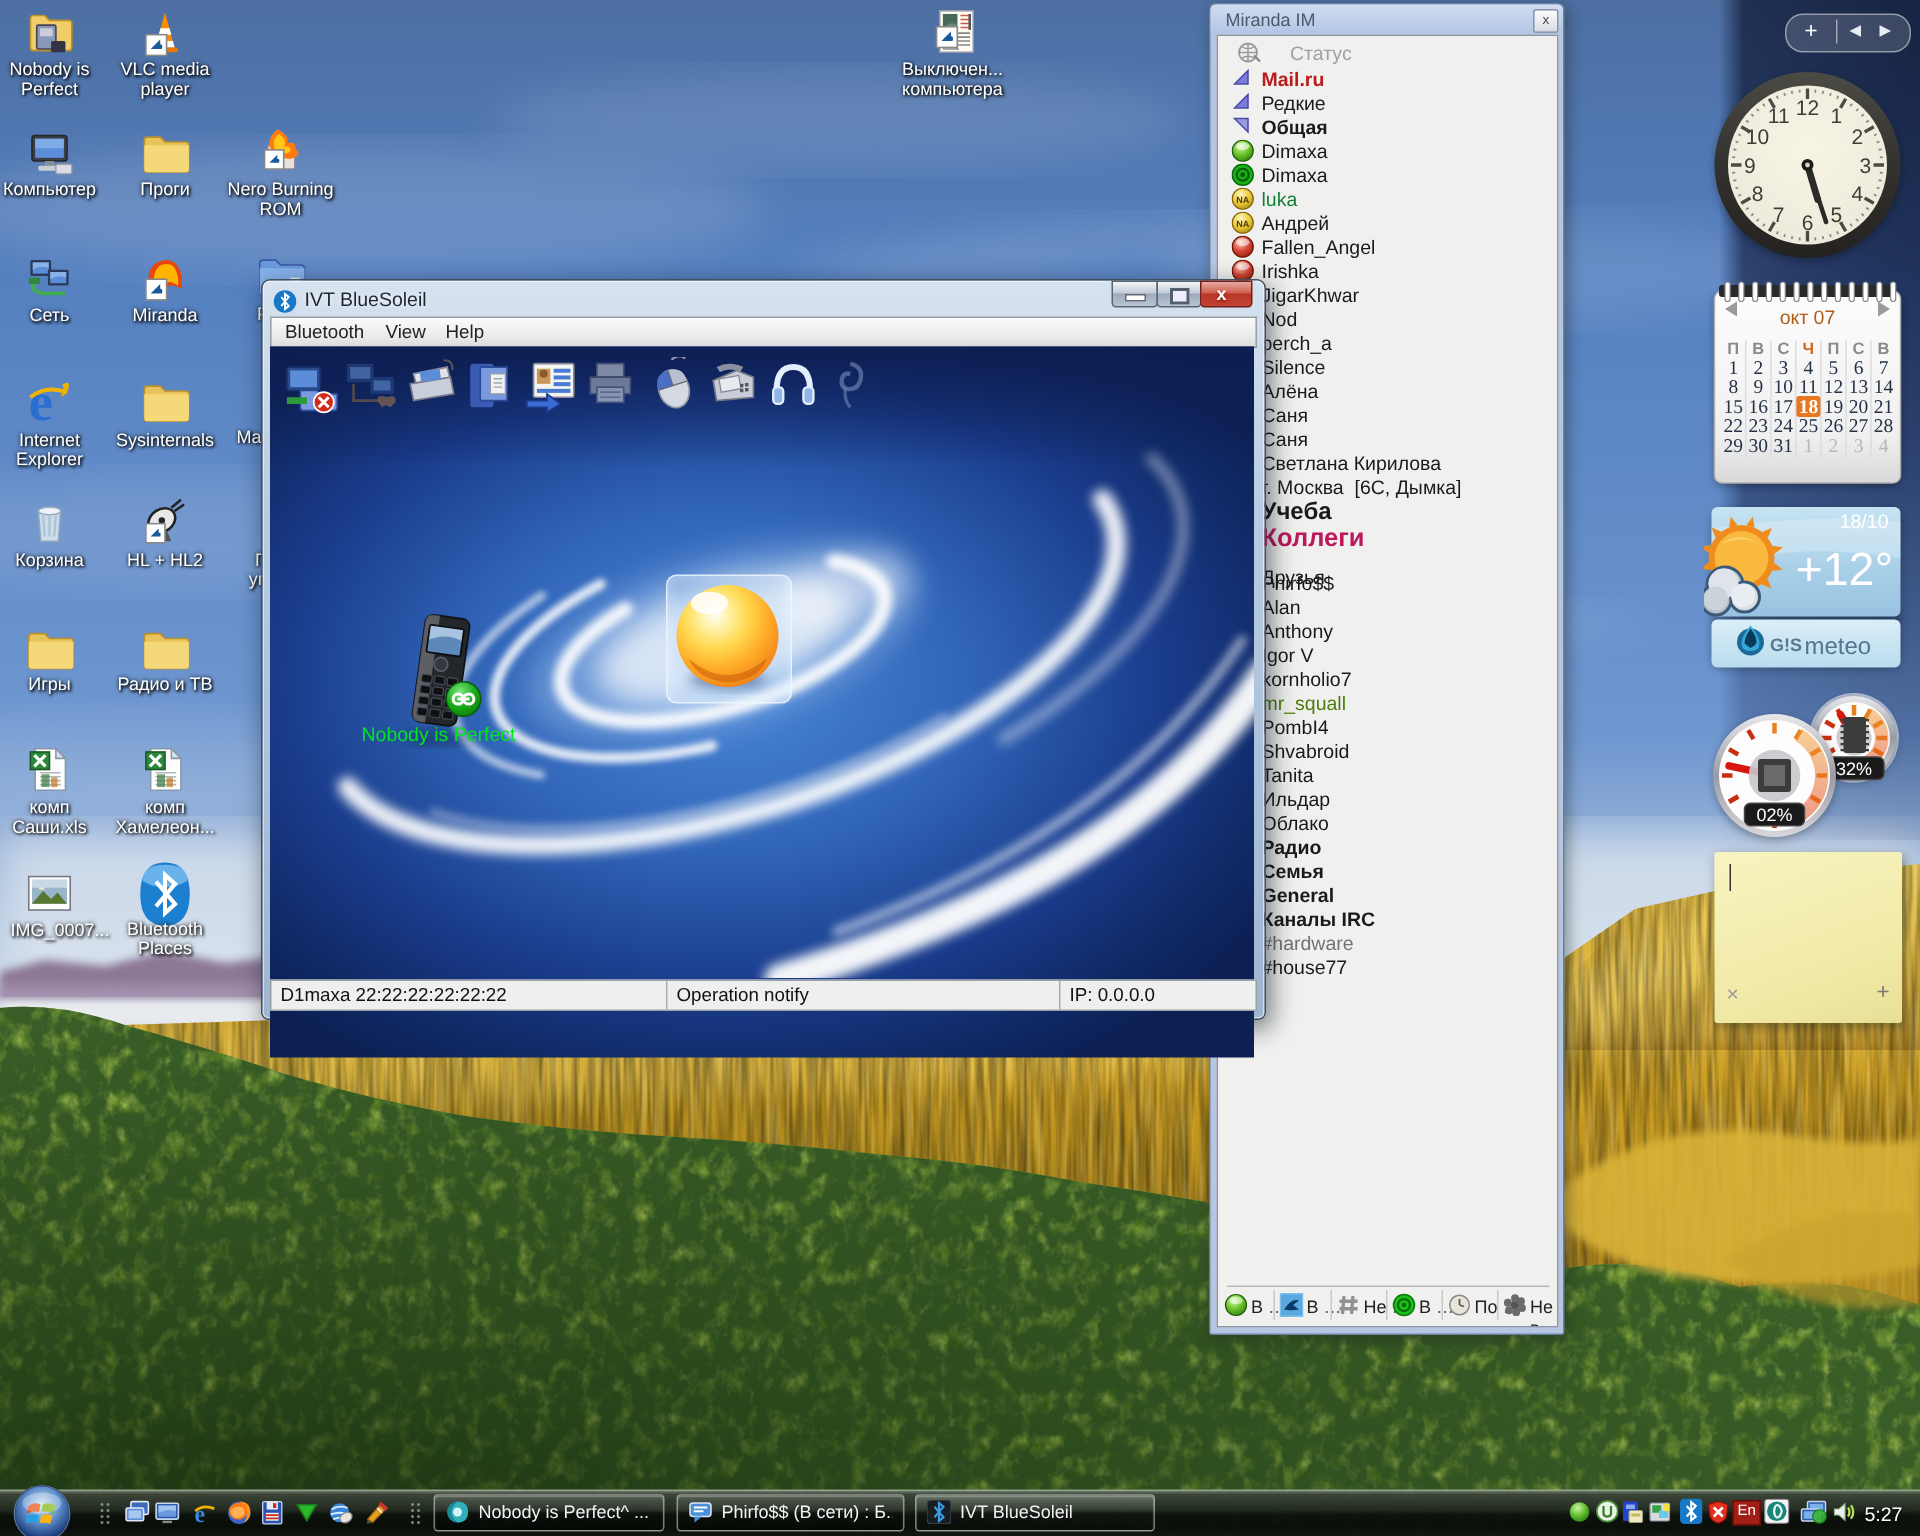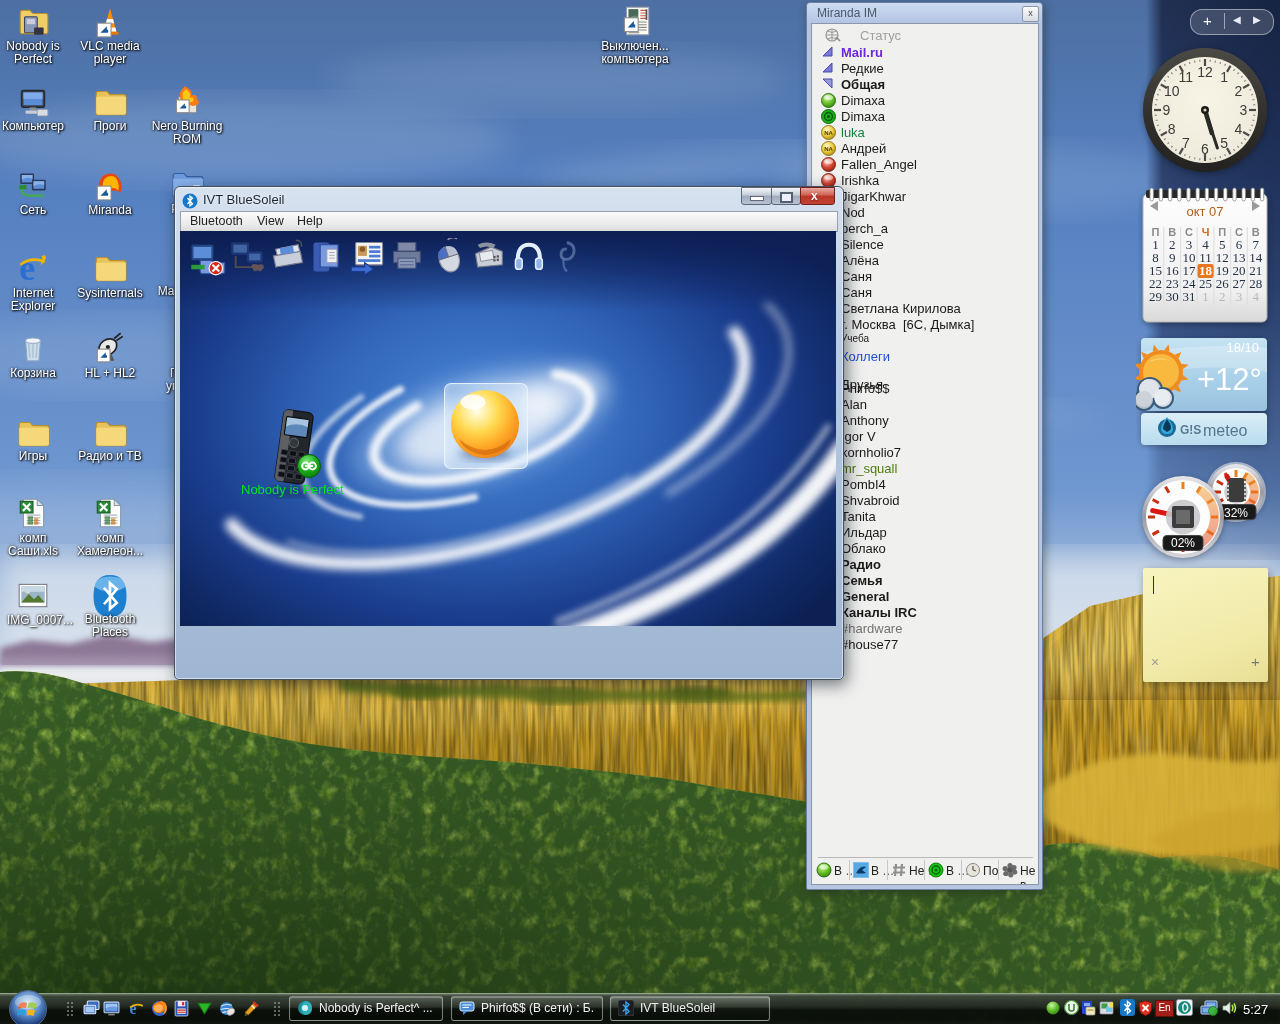--- a/index.html
+++ b/index.html
@@ -318,21 +318,21 @@
 <svg class="abs" style="left:822px;top:26px" width="17" height="15" viewBox="0 0 17 15">
             <circle cx="8" cy="7" r="6" fill="none" stroke="#999" stroke-width="1.2"></circle>
             <path d="M2,7 L14,7 M8,1 L8,13 M3.5,3 Q8,6 12.5,3 M3.5,11 Q8,8 12.5,11" stroke="#999" stroke-width="1" fill="none"></path>
             <path d="M12,9 L16,13" stroke="#888" stroke-width="1.6"></path>
           </svg>
 <div class="abs" style="left:858px;top:26px;font-size:13px;color:#a0a0a0">Статус</div>
 <div class="abs" style="left:806px;top:0">
             <svg class="abs" style="left:14px;top:44px" width="12" height="12">
               <path d="M1,10 L10,10 L10,1 Z" fill="#7a7ad8" stroke="#4a4aa8" stroke-width="1"></path>
             </svg>
-            <div class="abs" style="left:33px;top:43px;font-size:13px;font-weight:bold;color:#6d28d9;white-space:nowrap">Mail.ru</div>
+            <div class="abs" style="left:33px;top:43px;font-size:13px;font-weight:bold;color:#b91c1c;white-space:nowrap">Mail.ru</div>
             <svg class="abs" style="left:14px;top:60px" width="12" height="12">
               <path d="M1,10 L10,10 L10,1 Z" fill="#7a7ad8" stroke="#4a4aa8" stroke-width="1"></path>
             </svg>
             <div class="abs" style="left:33px;top:59px;font-size:13px;font-weight:normal;color:#1a1a1a;white-space:nowrap">Редкие</div>
             <svg class="abs" style="left:14px;top:76px" width="12" height="12">
               <path d="M1,1 L10,1 L10,10 Z" fill="#9a9ae0" stroke="#4a4aa8" stroke-width="1"></path>
             </svg>
             <div class="abs" style="left:33px;top:75px;font-size:13px;font-weight:bold;color:#1a1a1a;white-space:nowrap">Общая</div>
             <svg class="abs" style="left:13px;top:91px" width="15" height="15">
               <defs>
@@ -432,25 +432,25 @@
               <circle cx="7.5" cy="7.5" r="7" fill="#b8c4d0" stroke="#8898a8" stroke-width="0.8"></circle>
             </svg>
             <div class="abs" style="left:33px;top:299px;font-size:13px;color:#1a1a1a;white-space:nowrap">Светлана Кирилова</div>
             <svg class="abs" style="left:13px;top:315px" width="15" height="15">
               <circle cx="7.5" cy="7.5" r="7" fill="#b8c4d0" stroke="#8898a8" stroke-width="0.8"></circle>
             </svg>
             <div class="abs" style="left:33px;top:315px;font-size:13px;color:#1a1a1a;white-space:nowrap">г. Москва&nbsp; [6С, Дымка]</div>
             <svg class="abs" style="left:14px;top:332px" width="12" height="12">
               <path d="M1,10 L10,10 L10,1 Z" fill="#7a7ad8" stroke="#4a4aa8" stroke-width="1"></path>
             </svg>
-            <div class="abs" style="left:33px;top:331px;font-size:10px;font-weight:normal;color:#1a1a1a;white-space:nowrap">Учеба</div>
+            <div class="abs" style="left:33px;top:331px;font-size:16px;font-weight:bold;color:#1a1a1a;white-space:nowrap">Учеба</div>
             <svg class="abs" style="left:14px;top:348px" width="12" height="12">
               <path d="M1,10 L10,10 L10,1 Z" fill="#7a7ad8" stroke="#4a4aa8" stroke-width="1"></path>
             </svg>
-            <div class="abs" style="left:33px;top:347px;font-size:13px;font-weight:normal;color:#1d4ed8;white-space:nowrap">Коллеги</div>
+            <div class="abs" style="left:33px;top:347px;font-size:17px;font-weight:bold;color:#be185d;white-space:nowrap">Коллеги</div>
             <svg class="abs" style="left:14px;top:364px" width="12" height="12">
               <path d="M1,10 L10,10 L10,1 Z" fill="#7a7ad8" stroke="#4a4aa8" stroke-width="1"></path>
             </svg>
             <div class="abs" style="left:33px;top:375px;font-size:13px;font-weight:normal;color:#1a1a1a;white-space:nowrap">Друзья</div>
             <svg class="abs" style="left:13px;top:379px" width="15" height="15">
               <circle cx="7.5" cy="7.5" r="7" fill="#b8c4d0" stroke="#8898a8" stroke-width="0.8"></circle>
             </svg>
             <div class="abs" style="left:33px;top:379px;font-size:13px;color:#1a1a1a;white-space:nowrap">Phirfo$$</div>
             <svg class="abs" style="left:13px;top:395px" width="15" height="15">
               <circle cx="7.5" cy="7.5" r="7" fill="#b8c4d0" stroke="#8898a8" stroke-width="0.8"></circle>
@@ -887,21 +887,21 @@
         </div>
  <div class="abs" style="left:59px;top:0;width:33px;height:16px;background:linear-gradient(#e8a9a2,#d06050 45%,#b83626 50%,#c24434);border:1px solid #70201a;border-radius:0 0 3px 3px">
           <div class="abs" style="left:10px;top:1px;font-size:12px;font-weight:bold;color:#fff;text-shadow:0 1px 2px #802018">x</div>
         </div>
 </div>
 <div class="abs" style="left:5px;top:24px;width:656px;height:19px;background:linear-gradient(#fbfbfb,#ececec 60%,#dcdcdc);border:1px solid #9aa0a8;border-bottom:1px solid #8a9098">
  <div class="abs" style="left:9px;top:2px;font-size:12.5px;color:#222">Bluetooth</div>
  <div class="abs" style="left:76px;top:2px;font-size:12.5px;color:#222">View</div>
  <div class="abs" style="left:116px;top:2px;font-size:12.5px;color:#222">Help</div>
 </div>
-<div id="bcontent" class="abs" style="left:5px;top:44px;width:656px;height:395px;overflow:hidden;background:radial-gradient(ellipse 430px 300px at 46% 47%, #4c88d8 0%, #3165b8 38%, #1a3c8c 68%, #102a66 88%, #0c2054 100%)">
+<div id="bcontent" class="abs" style="left:5px;top:44px;width:656px;height:474px;overflow:hidden;background:radial-gradient(ellipse 430px 300px at 46% 47%, #4c88d8 0%, #3165b8 38%, #1a3c8c 68%, #102a66 88%, #0c2054 100%)">
 <div class="abs" style="left:0;top:0;width:656px;height:80px;background:linear-gradient(#0d1e52,rgba(13,30,82,0))"></div>
 <svg class="abs" style="left:0;top:0" width="656" height="421" viewBox="0 0 656 421">
 <defs>
 <filter id="sb2" x="-40%" y="-40%" width="180%" height="180%">
               <feGaussianBlur stdDeviation="2"></feGaussianBlur>
             </filter>
 <filter id="sb3" x="-40%" y="-40%" width="180%" height="180%">
               <feGaussianBlur stdDeviation="3"></feGaussianBlur>
             </filter>
 <filter id="sb4" x="-40%" y="-40%" width="180%" height="180%">
@@ -1057,20 +1057,27 @@
               <stop offset="1" stop-color="#dd7010"></stop>
 </radialGradient>
 </defs>
 <ellipse cx="36" cy="64" rx="26" ry="6" fill="#1a3a74" opacity="0.5" filter="url(#sb4)"></ellipse>
 <circle cx="36" cy="35" r="34" fill="url(#sun1)"></circle>
 <ellipse cx="24" cy="13" rx="12.5" ry="7.5" fill="#fff" opacity="0.85"></ellipse>
 <path d="M10,50 Q36,72 62,50 Q58,64 36,66 Q16,64 10,50 Z" fill="#c85c0a" opacity="0.55"></path>
 </svg>
 <div class="abs" style="left:61px;top:251px;width:110px;font-size:13px;color:#00e422;white-space:nowrap">Nobody is Perfect</div>
 </div>
+<div class="abs" style="left:5px;top:466px;width:656px;height:19px;background:#eef0ee;border:1px solid #9aa0a8">
+ <div class="abs" style="left:6px;top:2px;font-size:12.5px;color:#111">D1maxa 22:22:22:22:22:22</div>
+ <div class="abs" style="left:263px;top:0;width:1px;height:19px;background:#aaa"></div>
+ <div class="abs" style="left:270px;top:2px;font-size:12.5px;color:#111">Operation notify</div>
+ <div class="abs" style="left:525px;top:0;width:1px;height:19px;background:#aaa"></div>
+ <div class="abs" style="left:532px;top:2px;font-size:12.5px;color:#111">IP: 0.0.0.0</div>
+</div>
 </div>
 <div id="taskbar" class="abs" style="left:0;top:993px;width:1280px;height:31px;background:linear-gradient(#707c6c 0%,#3d463a 7%,#232a22 40%,#0d100d 52%,#0a0d0a 78%,#131712 100%);border-top:1px solid #97a591;opacity:0.96">
 </div>
 <svg class="abs" style="left:8px;top:989px" width="40" height="40" viewBox="0 0 40 40">
 <defs>
 <radialGradient id="orb" cx="0.5" cy="0.35" r="0.75">
           <stop offset="0" stop-color="#cfe6f8"></stop>
           <stop offset="0.45" stop-color="#5a8ac8"></stop>
           <stop offset="0.8" stop-color="#1a3a78"></stop>
           <stop offset="1" stop-color="#0a1c48"></stop>

